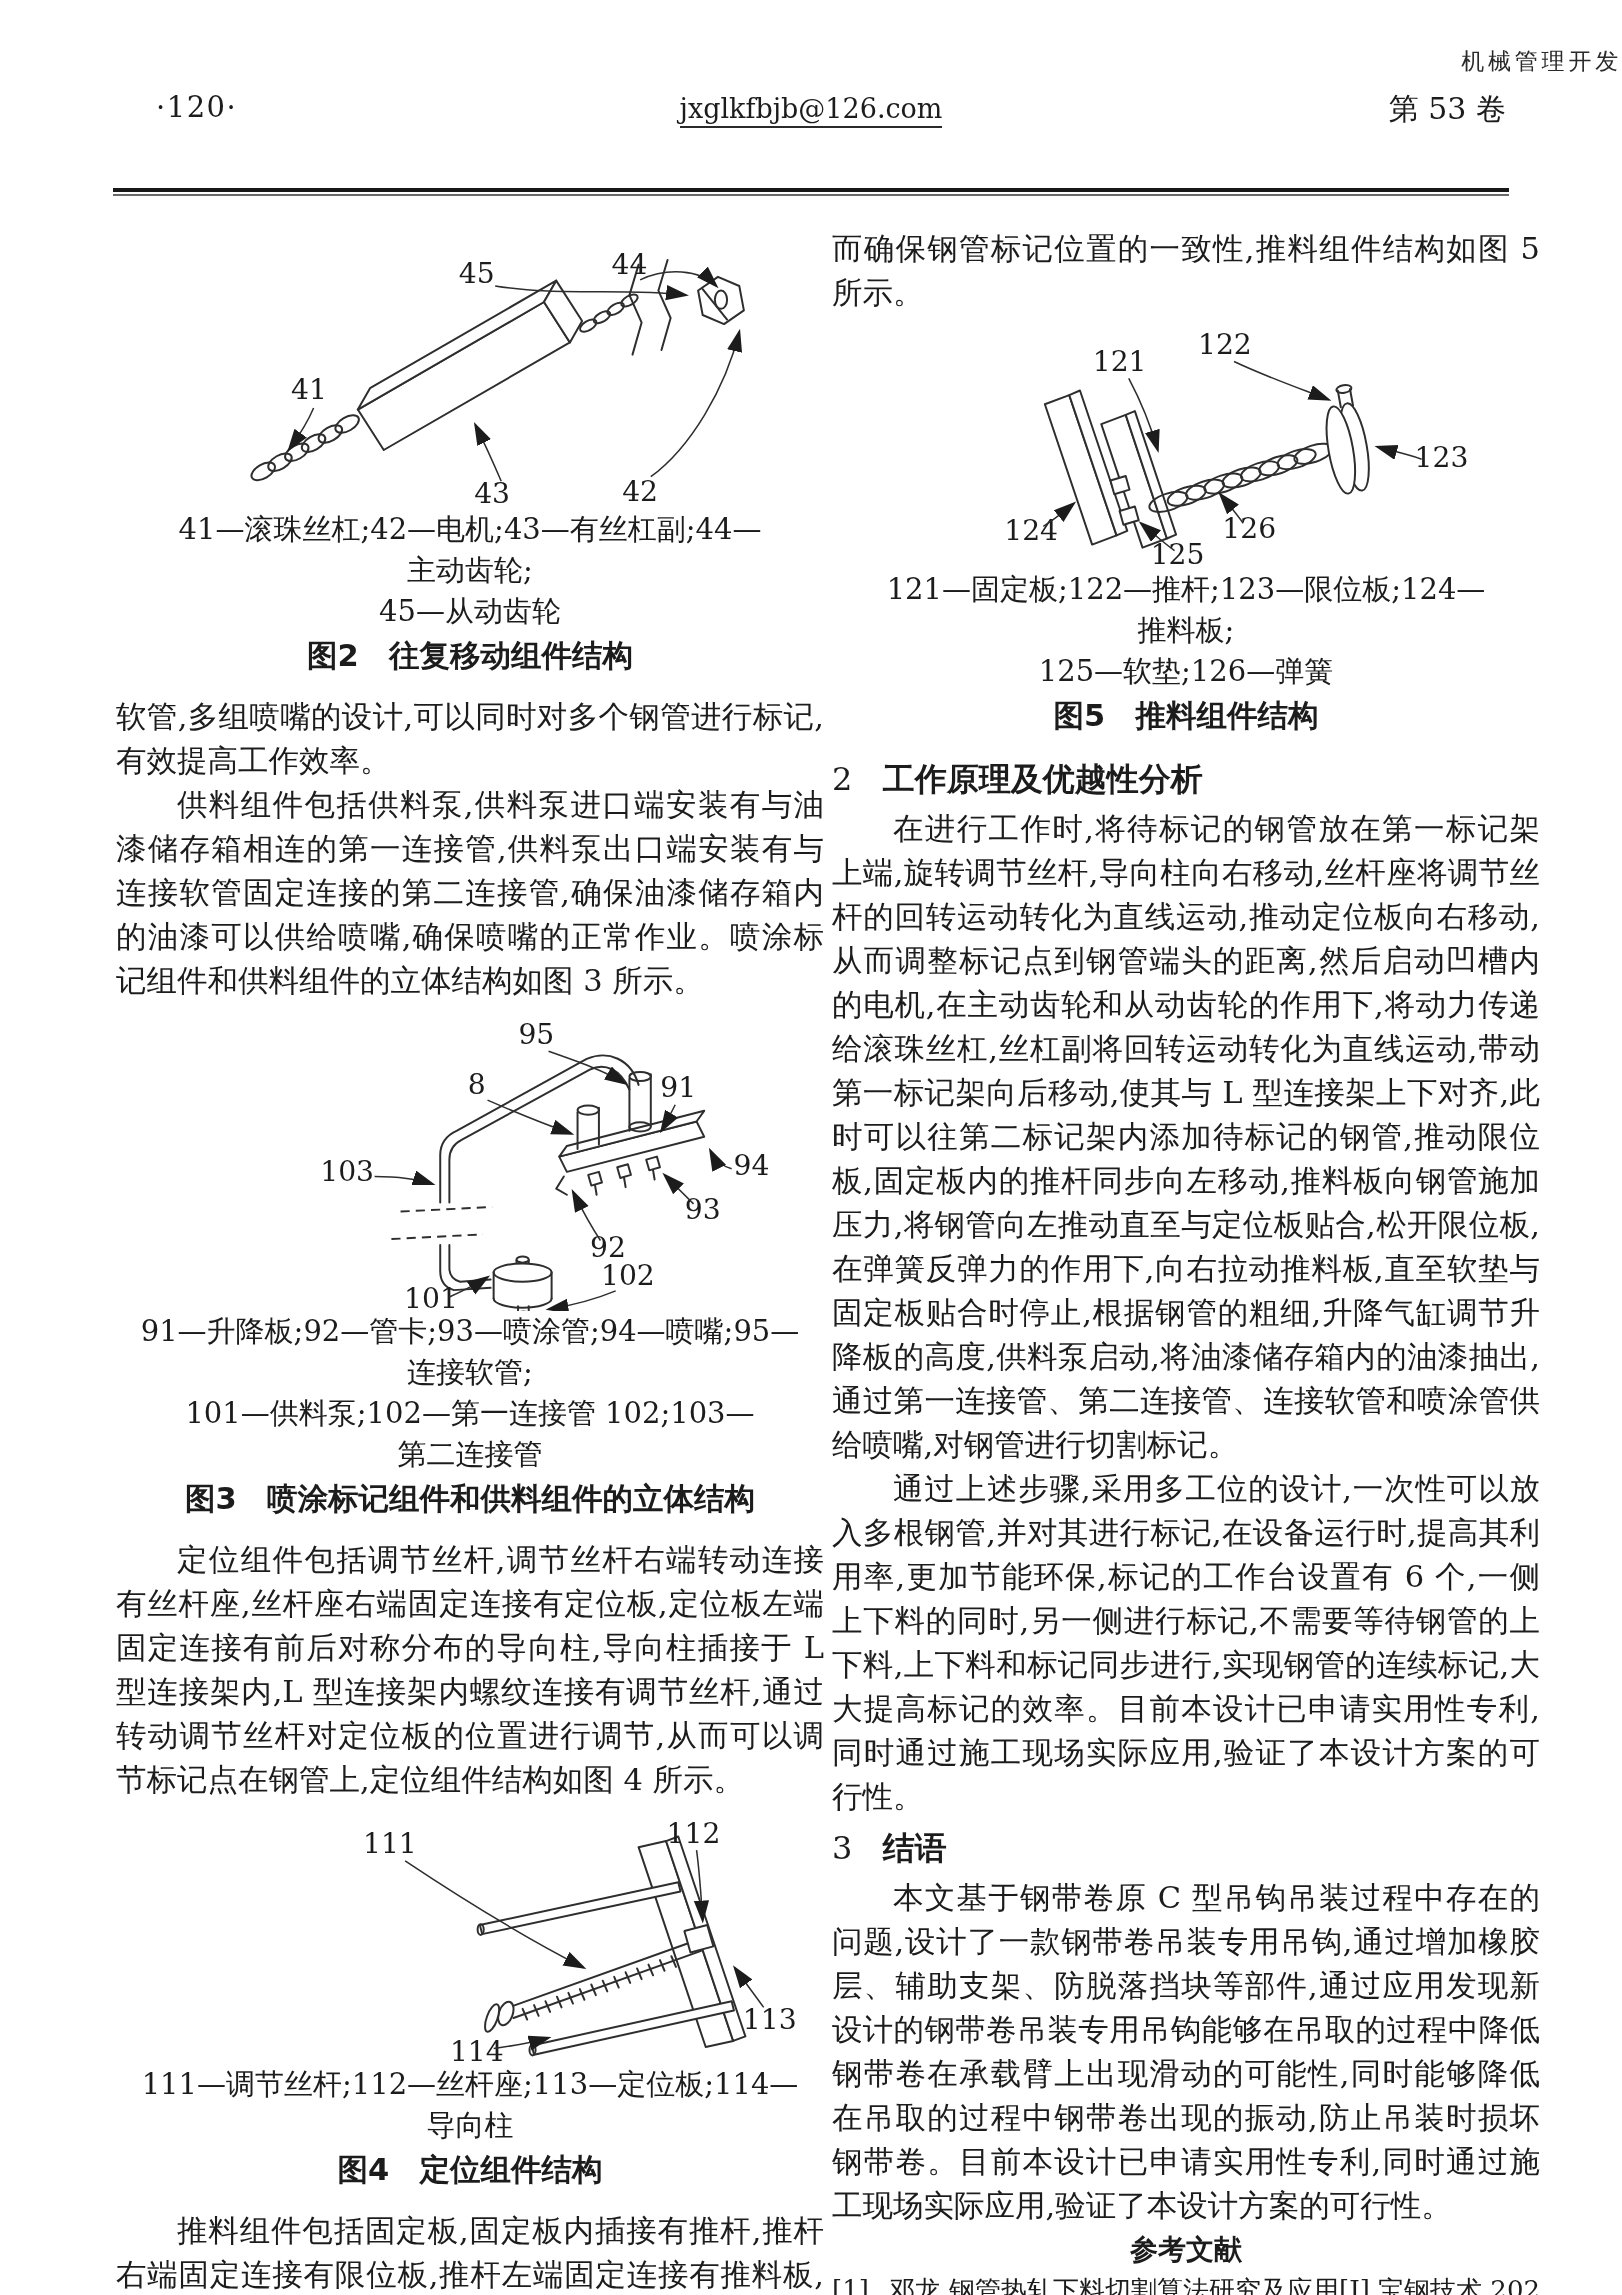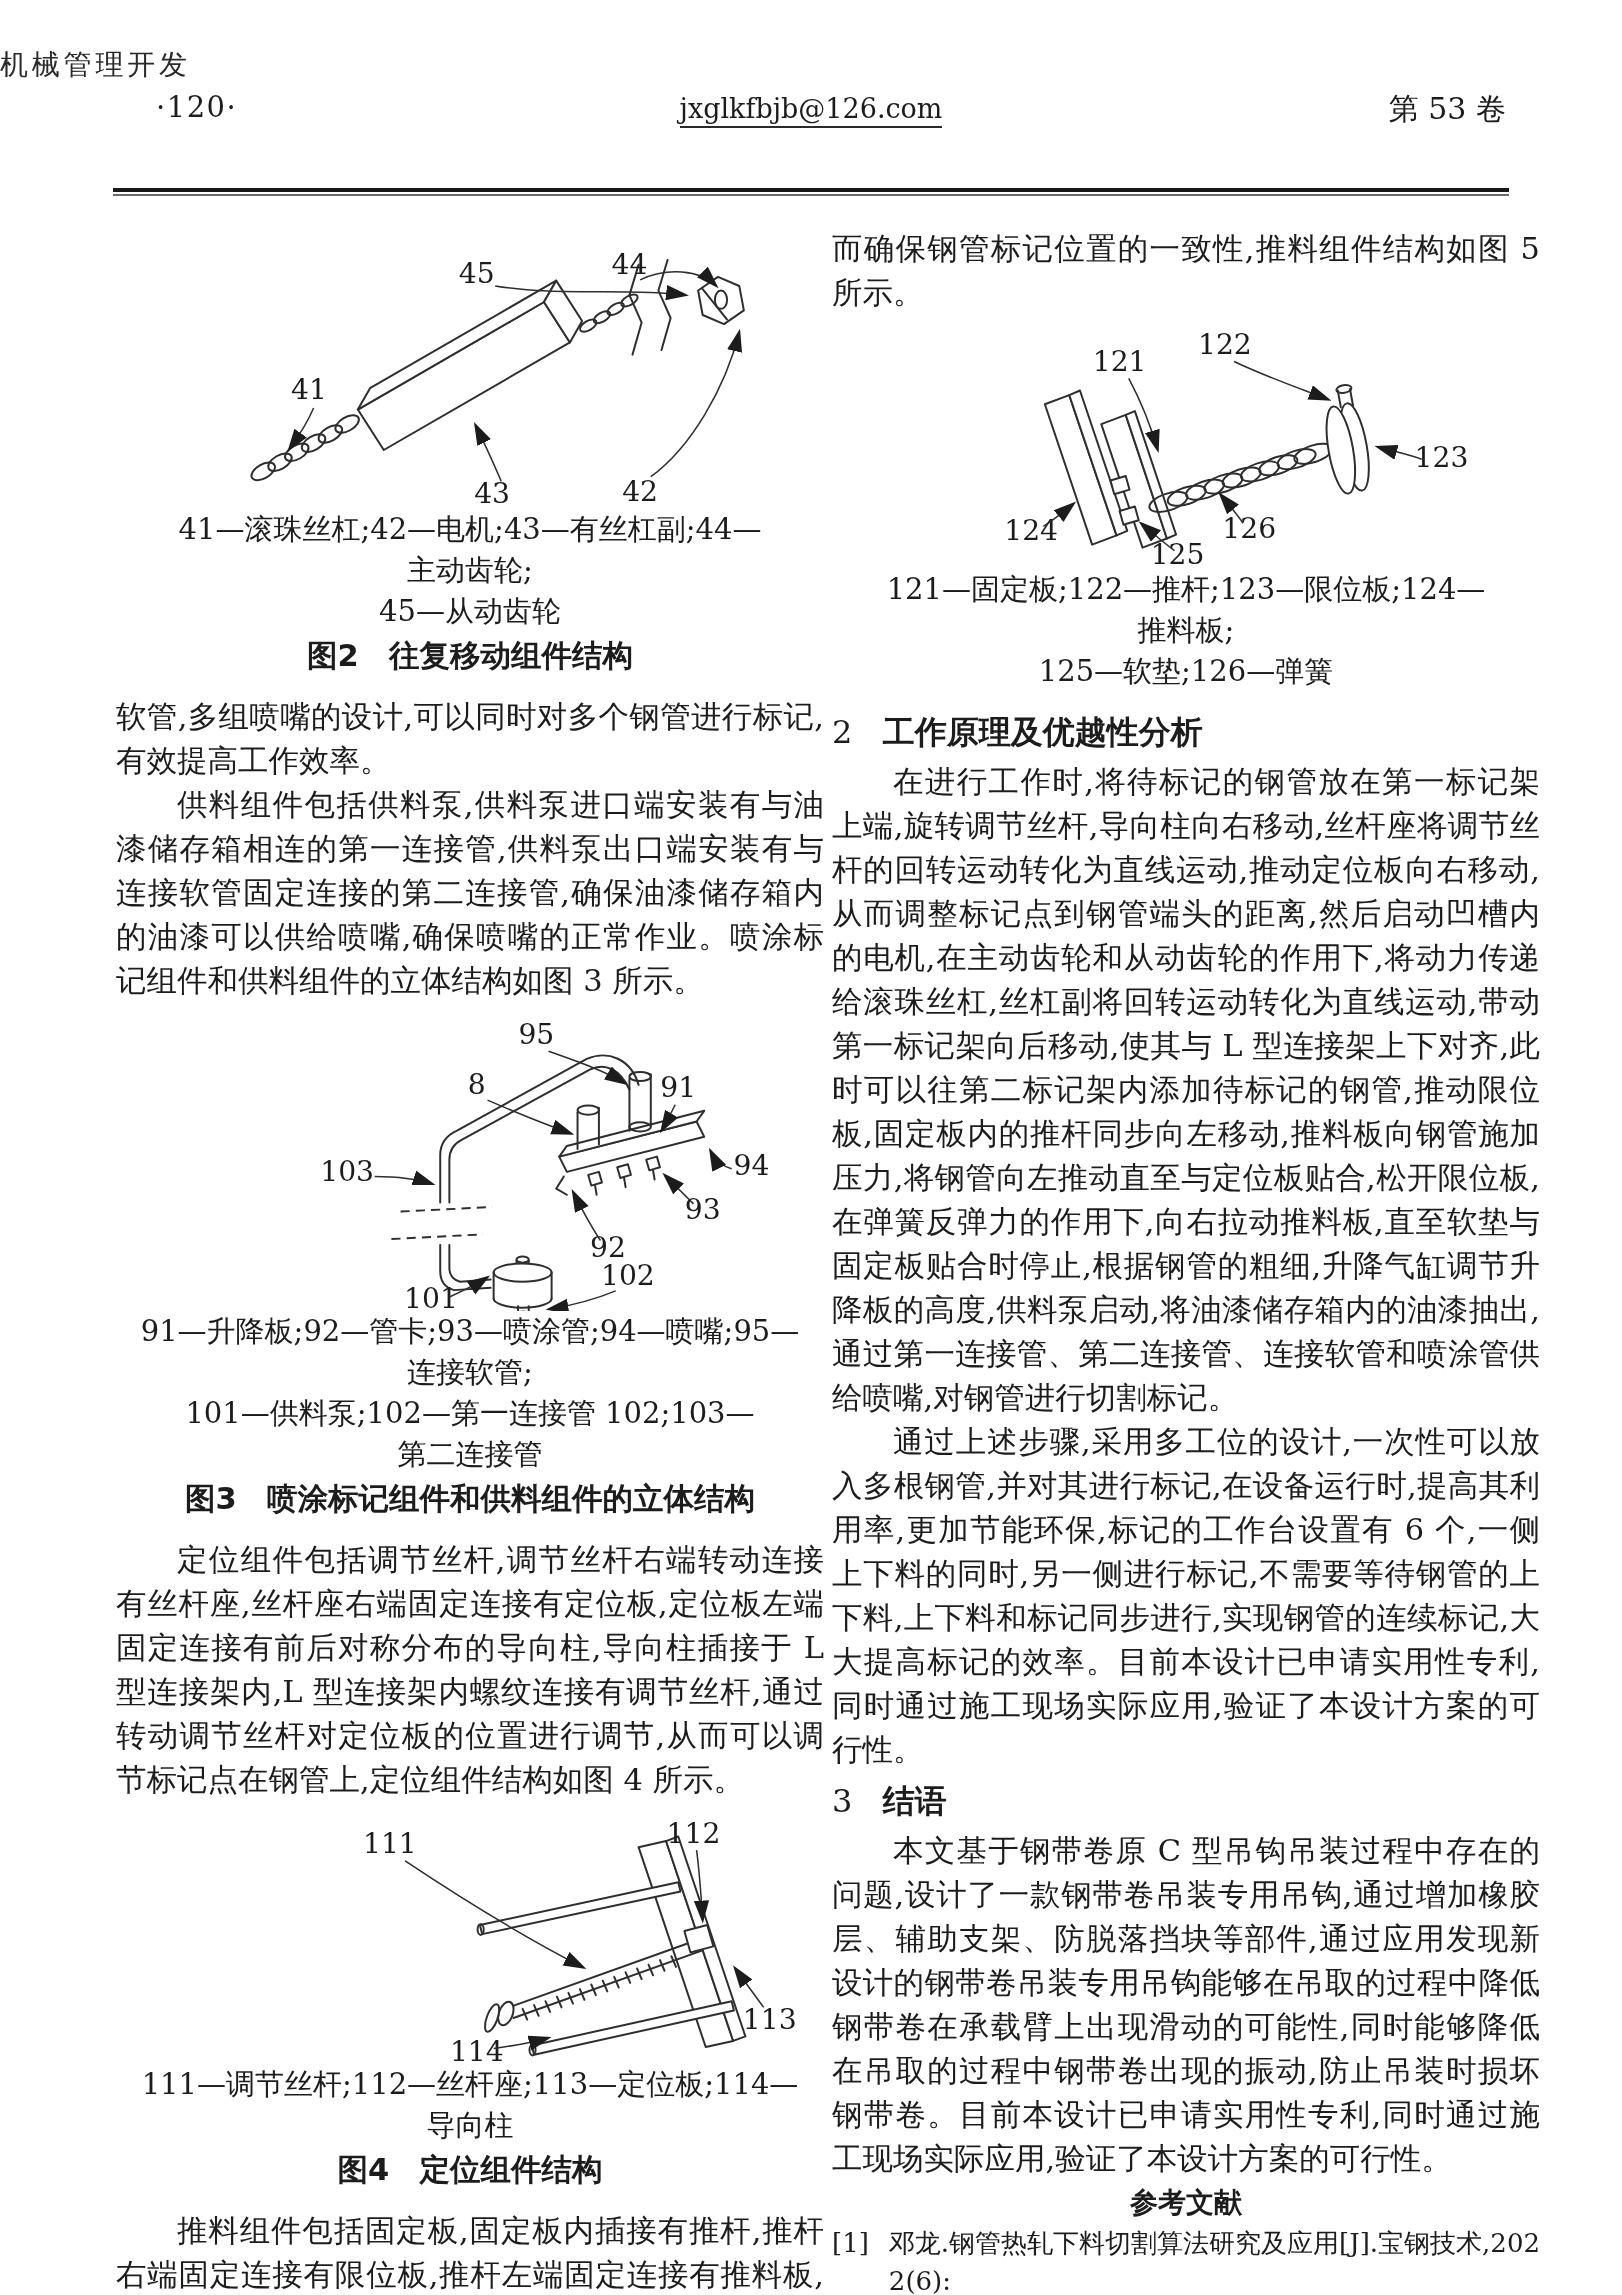--- a/index.html
+++ b/index.html
@@ -2,22 +2,22 @@
 <html style="font-size:12.2px"><head>
 <meta charset="utf-8">
 <style>
   html,body{margin:0;padding:0;}
   body{
     width:1622px;height:2295px;position:relative;background:#ffffff;
     font-family:"DejaVu Serif","Liberation Serif",serif;color:#1c1c1c;
     overflow:hidden;
   }
   
-  .hdr-journal{position:absolute;top:46px;left:0;width:100%;text-align:left;
-    font-size:28px;letter-spacing:3.8px;color:#2a2a2a;}
+  .hdr-journal{position:absolute;top:46px;left:0;width:100%;text-align:right;
+    font-size:23px;letter-spacing:3.8px;color:#2a2a2a;}
   .hdr-email{position:absolute;top:93px;left:0;width:100%;text-align:center;font-size:27px;}
   .hdr-email span{border-bottom:2.3px solid #2a2a2a;padding-bottom:2px;}
   .hdr-pageno{position:absolute;top:90px;left:156px;font-size:29px;letter-spacing:1.5px;}
   .hdr-volume{position:absolute;top:89px;right:116px;font-size:30px;}
   .hdr-rule{position:absolute;top:188px;left:113px;right:113px;height:7.6px;
     background:linear-gradient(#181818 0 55%,#ffffff 55% 72%,#6a6a6a 72% 100%);}
   
   .col{position:absolute;top:227px;width:708px;font-size:30.5px;line-height:44px;
     text-align:justify;word-break:break-all;}
   .col-left{left:116px;}
@@ -323,20 +323,21 @@
       <text x="240" y="274" text-anchor="middle">124</text>
       <path class="leader" d="M256,256 C272,246 284,236 296,226" marker-end="url(#arr5)"></path>
       <text x="432" y="306" text-anchor="middle">125</text>
       <path class="leader" d="M428,288 C412,276 398,264 384,252" marker-end="url(#arr5)"></path>
       <text x="526" y="272" text-anchor="middle">126</text>
       <path class="leader" d="M518,252 C508,238 498,226 488,214" marker-end="url(#arr5)"></path>
     </svg>
     <figcaption>
       <p class="figcap">121—固定板;122—推杆;123—限位板;124—推料板;</p>
       <p class="figcap">125—软垫;126—弹簧</p>
+      <p class="figtitle">图5　推料组件结构</p>
     </figcaption>
   </figure>
 
   <h3 class="sec">
     <span class="secnum">2</span><span class="sectitle">工作原理及优越性分析</span>
   </h3>
 
   <p class="indent">在进行工作时,将待标记的钢管放在第一标记架上端,旋转调节丝杆,导向柱向右移动,丝杆座将调节丝杆的回转运动转化为直线运动,推动定位板向右移动,从而调整标记点到钢管端头的距离,然后启动凹槽内的电机,在主动齿轮和从动齿轮的作用下,将动力传递给滚珠丝杠,丝杠副将回转运动转化为直线运动,带动第一标记架向后移动,使其与 L 型连接架上下对齐,此时可以往第二标记架内添加待标记的钢管,推动限位板,固定板内的推杆同步向左移动,推料板向钢管施加压力,将钢管向左推动直至与定位板贴合,松开限位板,在弹簧反弹力的作用下,向右拉动推料板,直至软垫与固定板贴合时停止,根据钢管的粗细,升降气缸调节升降板的高度,供料泵启动,将油漆储存箱内的油漆抽出,通过第一连接管、第二连接管、连接软管和喷涂管供给喷嘴,对钢管进行切割标记。</p>
   <p class="indent">通过上述步骤,采用多工位的设计,一次性可以放入多根钢管,并对其进行标记,在设备运行时,提高其利用率,更加节能环保,标记的工作台设置有 6 个,一侧上下料的同时,另一侧进行标记,不需要等待钢管的上下料,上下料和标记同步进行,实现钢管的连续标记,大大提高标记的效率。目前本设计已申请实用性专利,同时通过施工现场实际应用,验证了本设计方案的可行性。</p>
 

